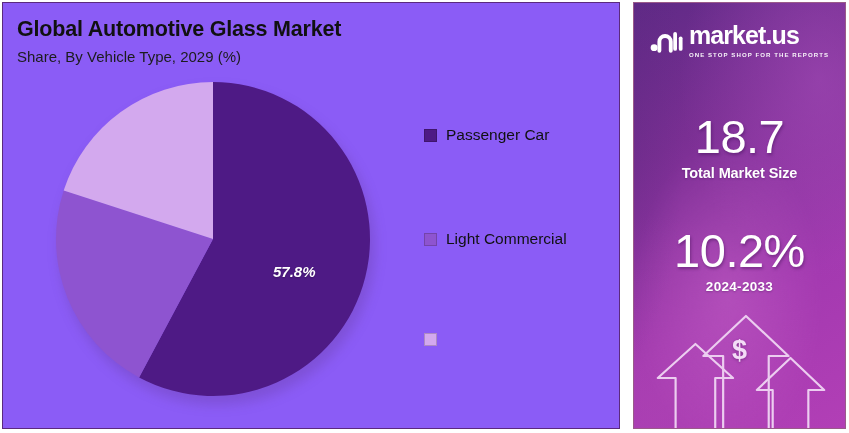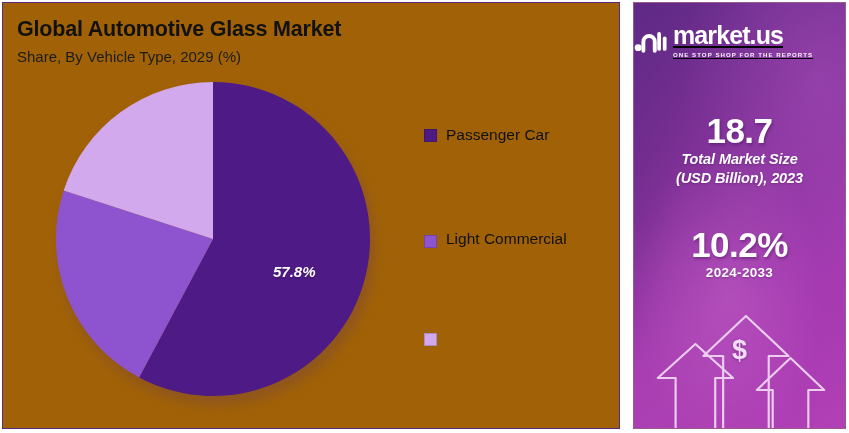--- a/index.html
+++ b/index.html
@@ -20,21 +20,21 @@
 
   
   #left-panel {
     position: absolute;
     left: 2px;
     top: 2px;
     width: 618px;
     height: 427px;
     box-sizing: border-box;
     border: 1.5px solid #5b2a7e;
-    background: #a16207;
+    background: #8b5cf6;
   }
   #chart-title {
     position: absolute;
     left: 14px;
     top: 14px;
     font-size: 21.5px;
     font-weight: bold;
     color: #111111;
     letter-spacing: -0.2px;
     white-space: nowrap;
@@ -137,22 +137,21 @@
       radial-gradient(ellipse 42% 70% at 18% 30%, rgba(95,40,130,0.42) 0%, rgba(95,40,130,0) 65%);
     pointer-events: none;
   }
   #logo-block {
     position: absolute;
     left: 0;
     top: 20px;
     width: 100%;
     display: flex;
     align-items: center;
-    justify-content: flex-start;
-    text-decoration: underline;
+    justify-content: center;
   }
   #logo-mark {
     width: 33px;
     height: 27px;
     margin-right: 6px;
     flex: 0 0 auto;
   }
   #logo-text-wrap {
     display: flex;
     flex-direction: column;
@@ -176,33 +175,32 @@
   }
 
   .stat-block {
     position: absolute;
     left: 0;
     width: 100%;
     text-align: center;
     color: #ffffff;
   }
   .stat-value {
-    font-size: 35px;
-    font-weight: bold;
+    font-size: 47px;
+    font-weight: normal;
     letter-spacing: -0.5px;
     line-height: 1.12;
     text-shadow: 1px 2px 3px rgba(60,15,80,0.42);
   }
   .stat-caption {
     font-size: 14.5px;
     font-weight: bold;
     line-height: 1.28;
     letter-spacing: -0.1px;
     text-shadow: 0 1px 2px rgba(60,15,80,0.35);
-    font-style: italic;
   }
   .stat-caption-sm {
     font-size: 13.5px;
     font-weight: bold;
     line-height: 1.3;
     letter-spacing: 0.3px;
     text-shadow: 0 1px 2px rgba(60,15,80,0.35);
   }
   #stat-market-size { top: 108px; }
   #stat-cagr        { top: 222px; }
@@ -246,21 +244,21 @@
           </g>
       </svg>
       <div id="pie-label">57.8%</div>
     </div>
 
     <div id="legend">
         <div class="legend-row" style="top: 13px;">
           <span class="legend-swatch" style="background: rgb(78, 26, 133);"></span>
           <span class="legend-label">Passenger Car</span>
         </div>
-        <div class="legend-row" style="top: 117px; align-items: flex-end;">
+        <div class="legend-row" style="top: 117px;">
           <span class="legend-swatch" style="background: rgb(142, 84, 208);"></span>
           <span class="legend-label">Light Commercial</span>
         </div>
         <div class="legend-row" style="top: 220px;">
           <span class="legend-swatch" style="background: rgb(211, 169, 238);"></span>
         </div>
       </div>
   </div>
 
   <div id="right-panel">
@@ -275,21 +273,20 @@
       </svg>
       <div id="logo-text-wrap">
         <div id="logo-word">market.us</div>
         <div id="logo-tagline">ONE STOP SHOP FOR THE REPORTS</div>
       </div>
     </div>
 
     <div class="stat-block" id="stat-market-size">
       <div class="stat-value">18.7</div>
       <div class="stat-caption">Total Market Size</div>
-      <div class="stat-caption">(USD Billion), 2023</div>
     </div>
 
     <div class="stat-block" id="stat-cagr">
       <div class="stat-value">10.2%</div>
       <div class="stat-caption-sm">2024-2033</div>
     </div>
 
     <div id="dollar-sign">$</div>
 
     <svg id="arrows-art" viewBox="0 0 213 122" preserveAspectRatio="none">

